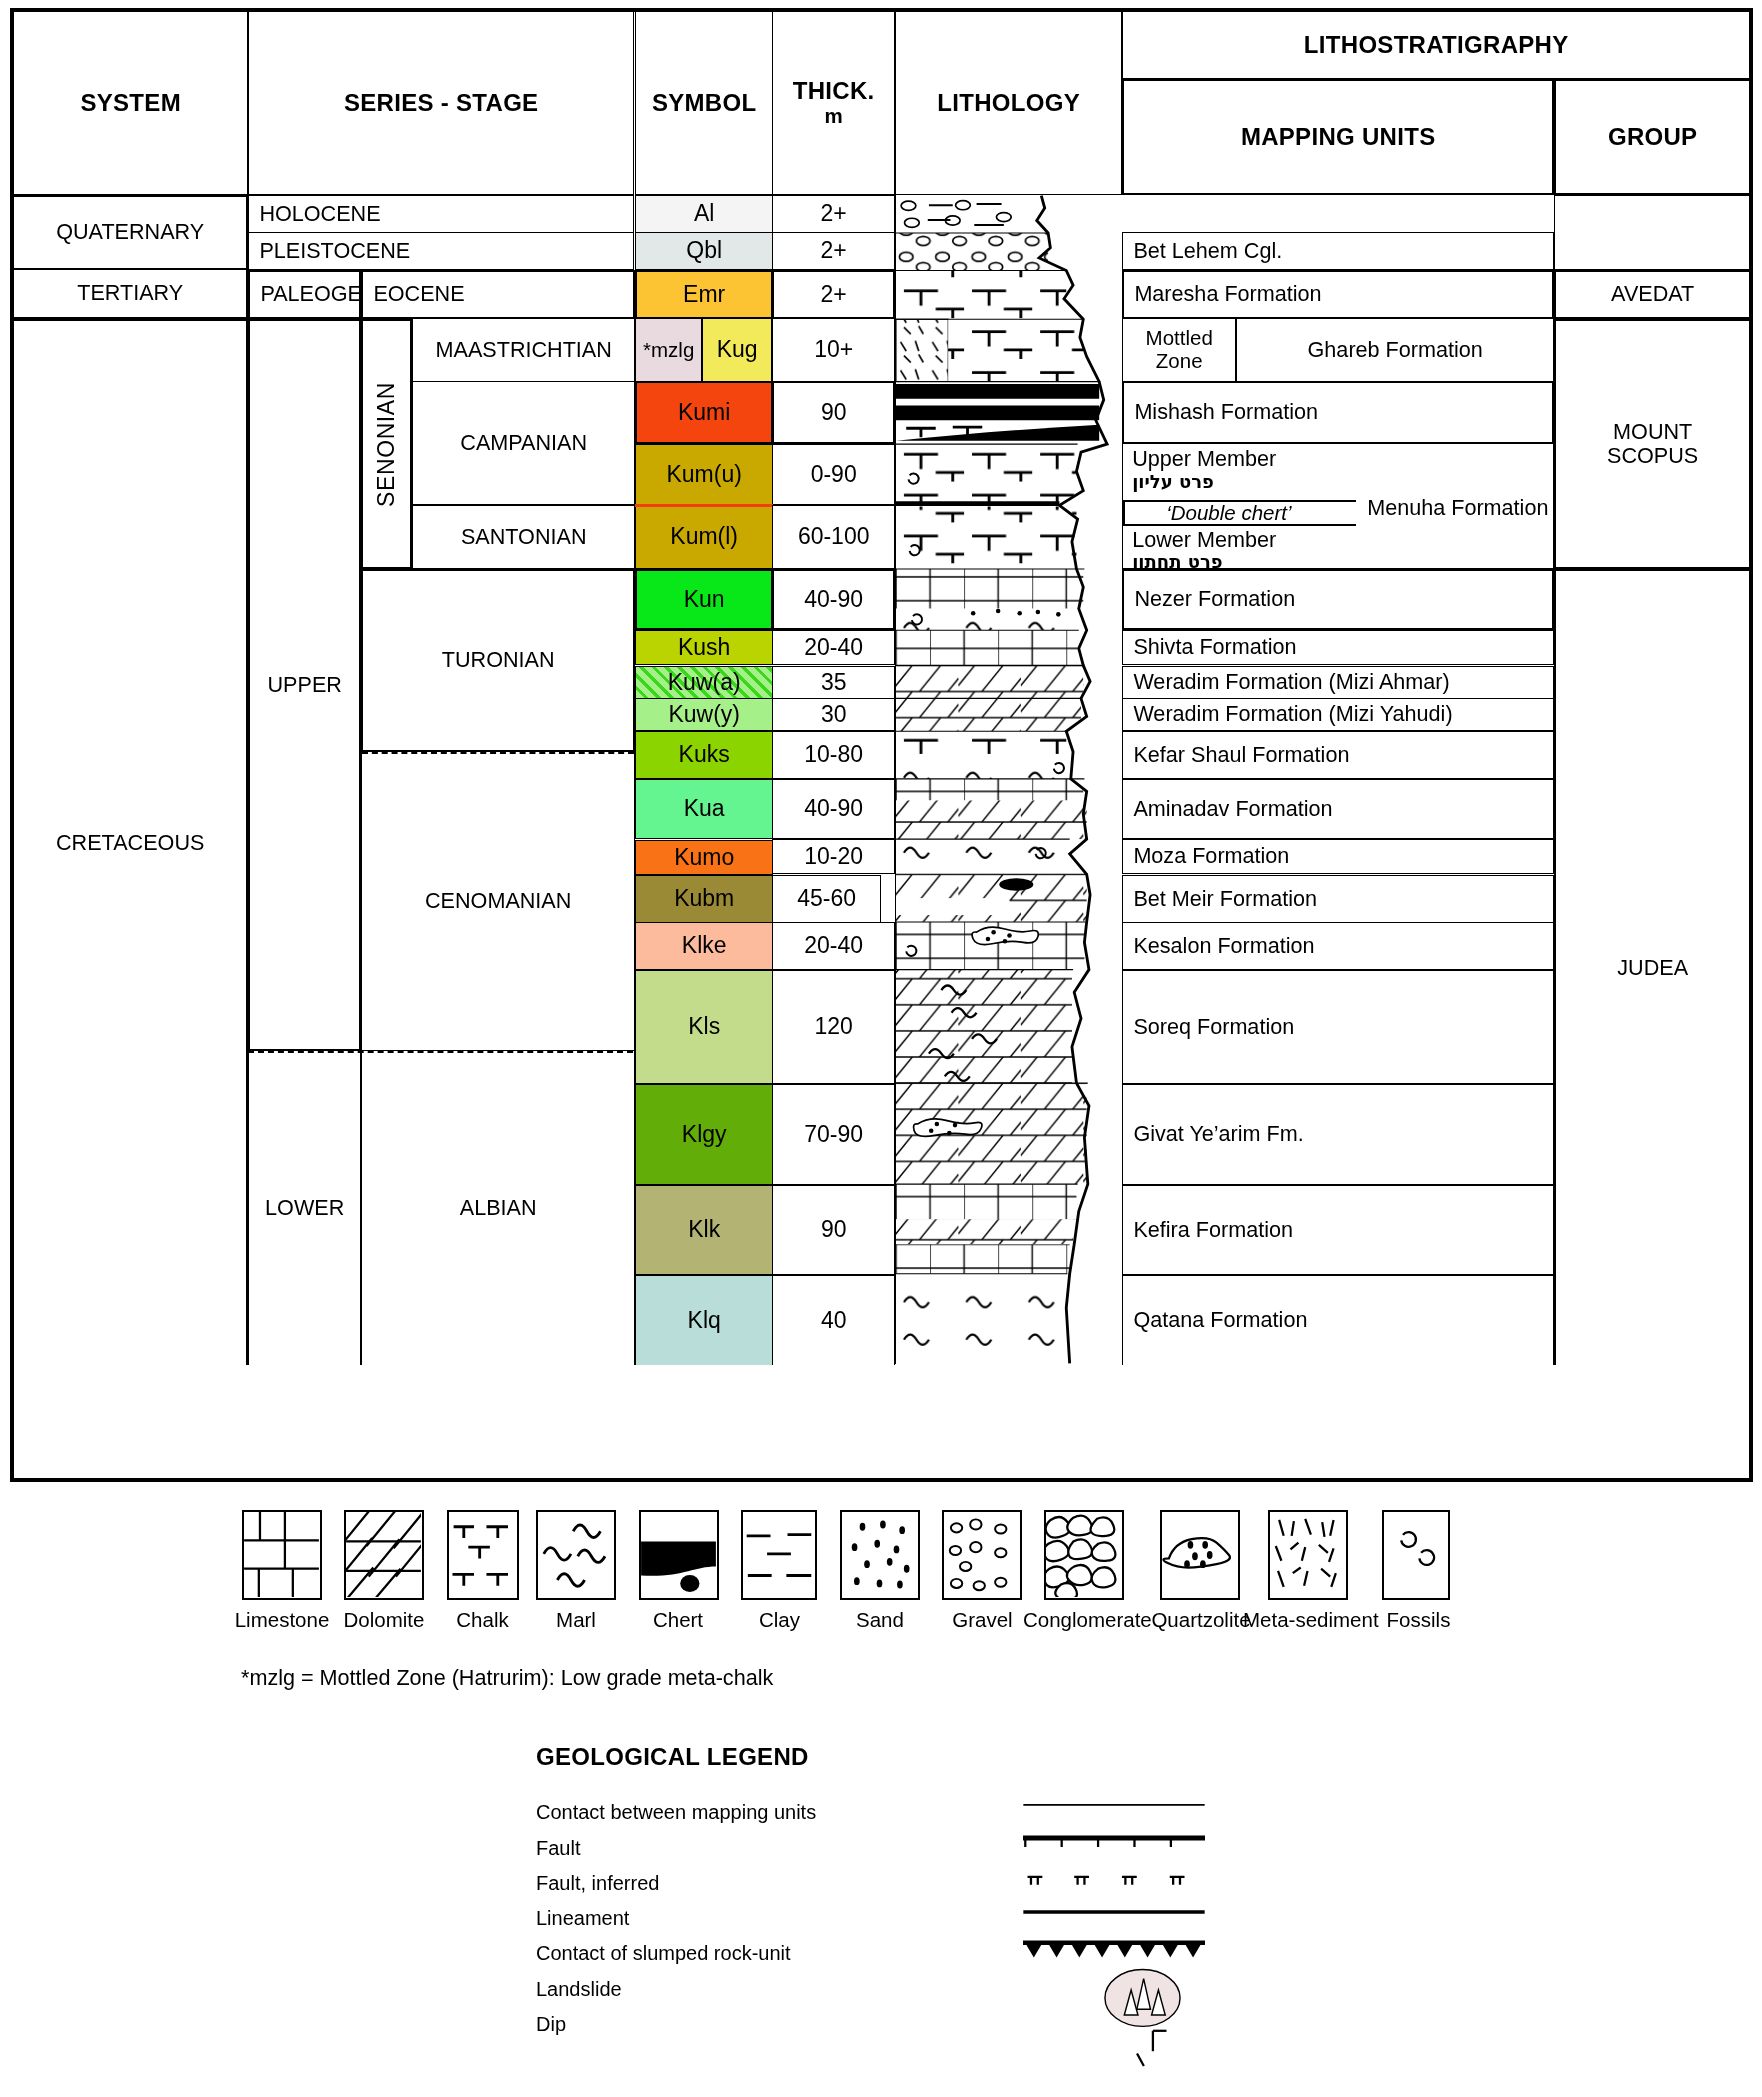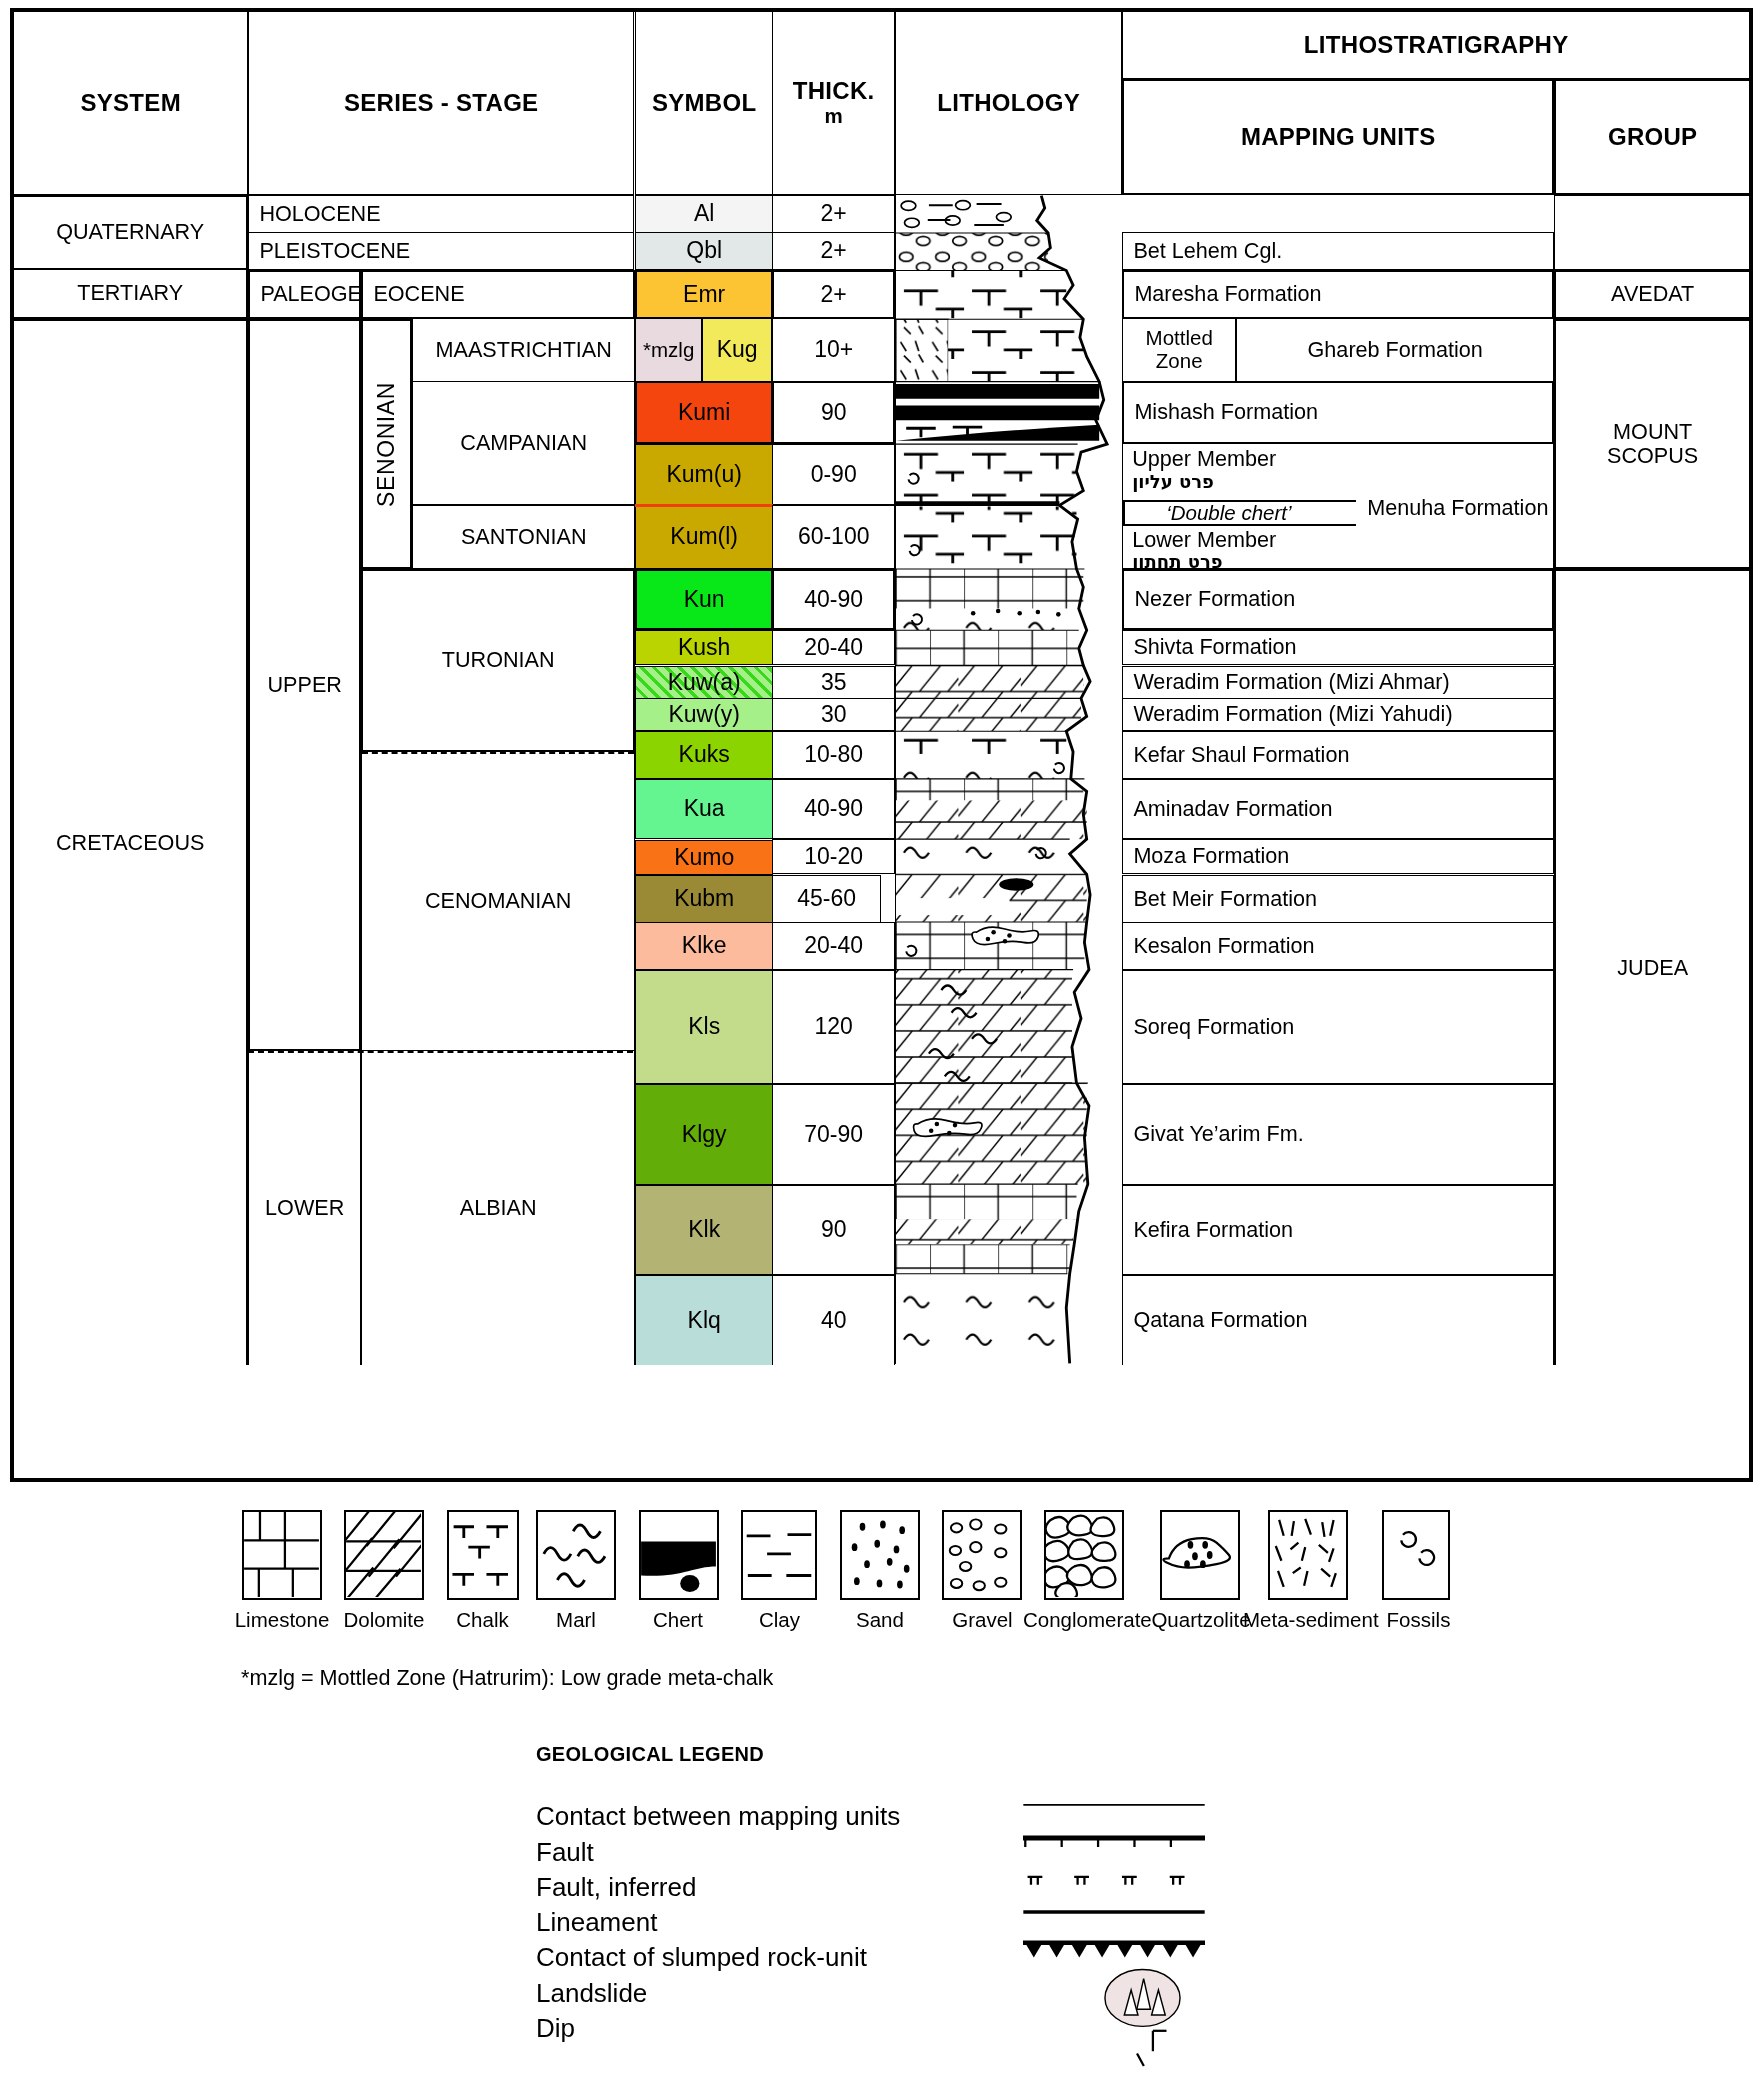--- a/index.html
+++ b/index.html
@@ -55,22 +55,22 @@
     position:absolute;
     border:2.8px solid #000; background:#fff; overflow:hidden;
   }
   .lcap {
     position:absolute; text-align:center; font-size:20.5px; white-space:nowrap;
   }
 
   
   .geo-legend { position:absolute; left:0; top:1665px; width:1763px; height:432px; }
   .note { position:absolute; font-size:21.6px; }
-  .geo-title { position:absolute; font-size:20px; font-weight:bold; letter-spacing:0.3px; }
-  .geo-item { position:absolute; font-size:26px; white-space:nowrap; }
+  .geo-title { position:absolute; font-size:24px; font-weight:bold; letter-spacing:0.3px; }
+  .geo-item { position:absolute; font-size:20px; white-space:nowrap; }
   .geo-sym { position:absolute; }
 
   svg { display:block; }
 </style>
 </head>
 <body>
 
 <div class="sheet">
 
 <div class="chart-wrap">

